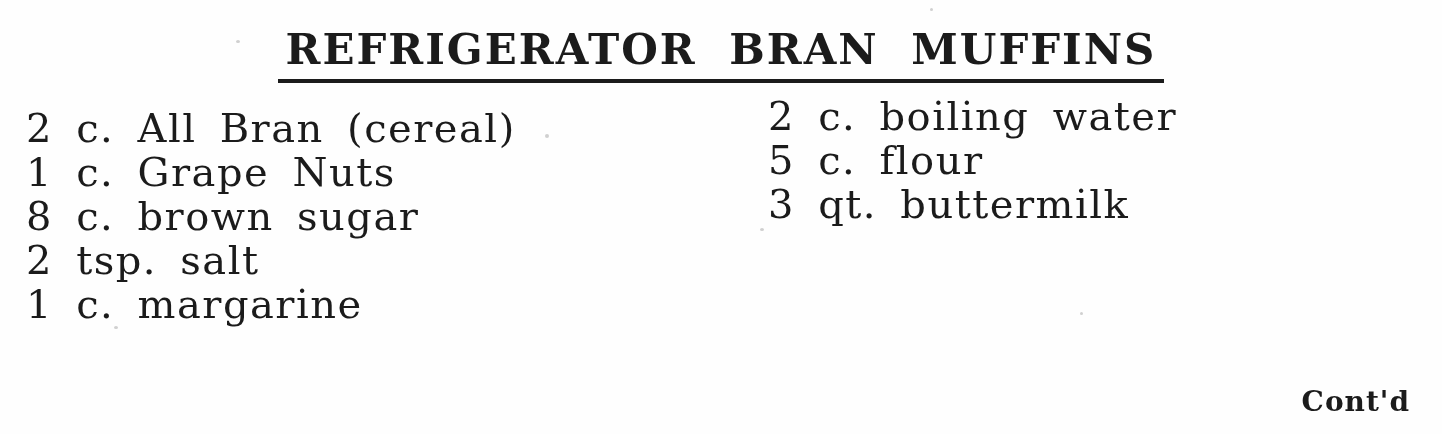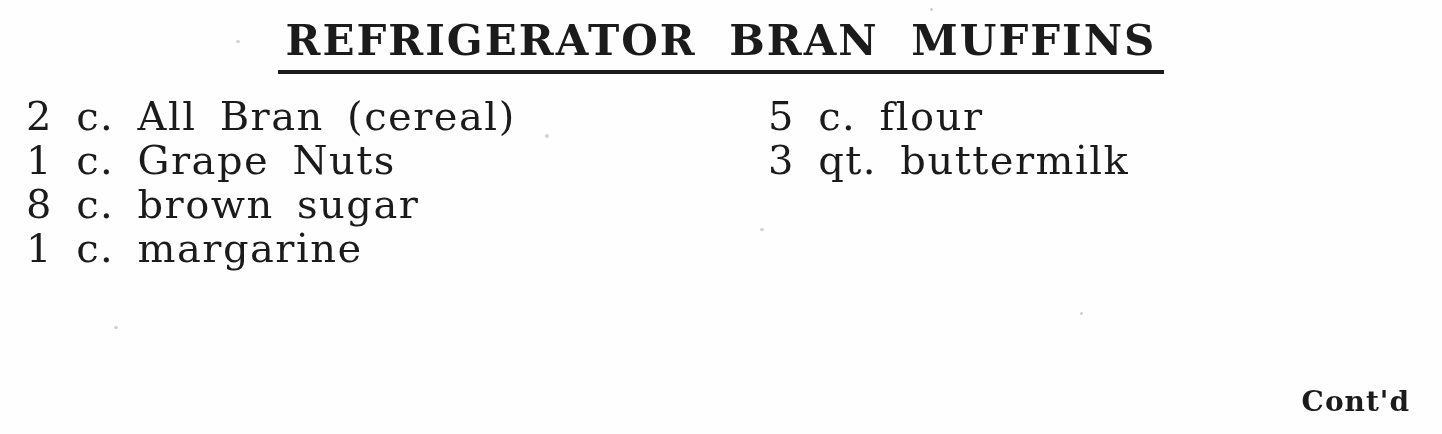--- a/index.html
+++ b/index.html
@@ -18,34 +18,34 @@
   }
   .title-wrap {
     position: absolute;
     top: 12px;
     left: 0;
     width: 100%;
     text-align: center;
   }
   .title {
     display: inline-block;
-    margin: 4px;
+    margin: 13px;
     font-size: 42px;
     font-weight: bold;
     letter-spacing: 2px;
     word-spacing: 16px;
     white-space: nowrap;
     padding: 0 8px 5px 8px;
     border-bottom: 4px solid #1b1b1b;
   }
   .column {
     position: absolute;
     top: 94px;
   }
-  .column.left  { left: 26px; }
+  .column.left  { left: 26px; margin-top: 12px; }
   .column.right { left: 768px; }
   .ingredient-line {
     display: block;
     font-size: 40px;
     line-height: 44px;
     letter-spacing: 1.5px;
     word-spacing: 9px;
     white-space: nowrap;
   }
   .continued {
@@ -77,24 +77,26 @@
 <div class="page">
 
   <div class="title-wrap">
     <h1 class="title">REFRIGERATOR BRAN MUFFINS</h1>
   </div>
 
   <div class="column left">
     <span class="ingredient-line">2 c. All Bran (cereal)</span>
     <span class="ingredient-line">1 c. Grape Nuts</span>
     <span class="ingredient-line">8 c. brown sugar</span>
+    <span class="ingredient-line">2 tsp. salt</span>
     <span class="ingredient-line">1 c. margarine</span>
   </div>
 
   <div class="column right">
+    <span class="ingredient-line">2 c. boiling water</span>
     <span class="ingredient-line">5 c. flour</span>
     <span class="ingredient-line">3 qt. buttermilk</span>
   </div>
 
   <div class="continued">Cont'd</div>
 
   <div class="speck s1"></div>
   <div class="speck s2"></div>
   <div class="speck s3"></div>
   <div class="speck s4"></div>

